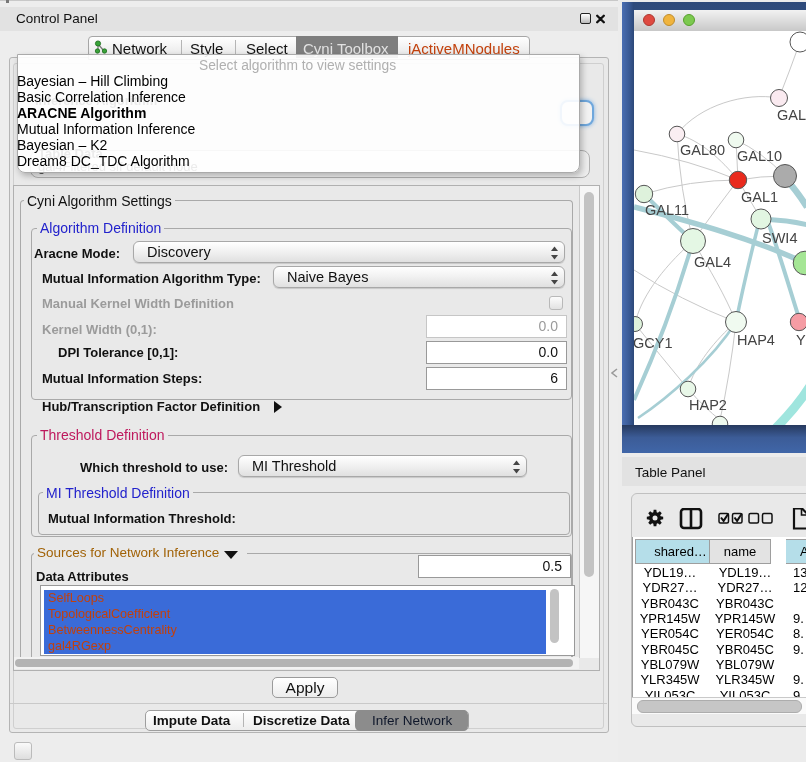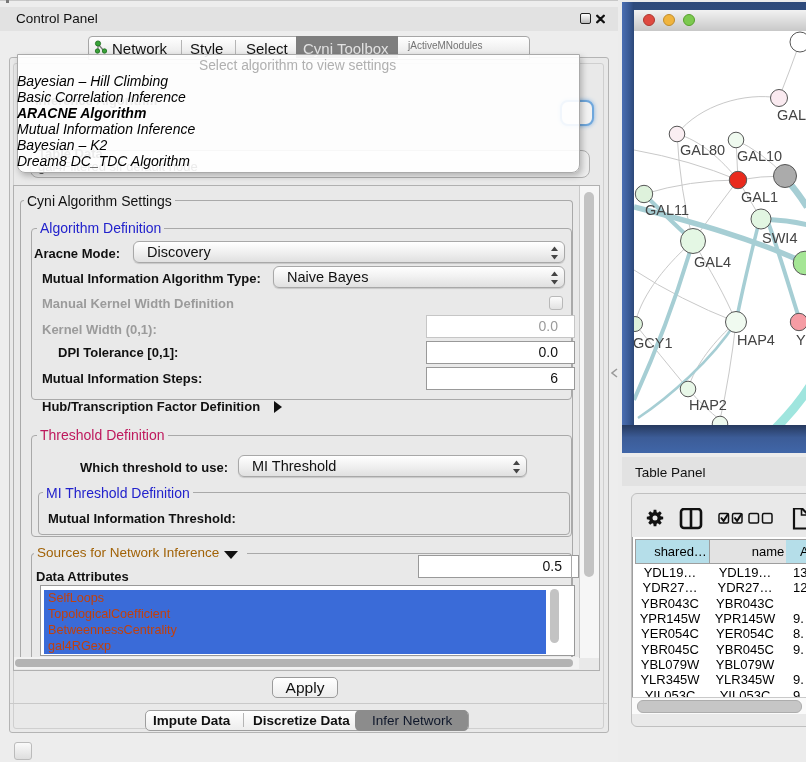--- a/index.html
+++ b/index.html
@@ -5,21 +5,21 @@
   html,body{margin:0;padding:0;}
   body{width:806px;height:762px;overflow:hidden;background:#ececec;
        font-family:"Liberation Sans", sans-serif;}
   .abs{position:absolute;}
   #page{position:relative;width:806px;height:762px;overflow:hidden;}
   .grouptitle{position:absolute;background:#e9e9e9;padding:0 3px;line-height:14px;font-size:14px;}
   .gbox{position:absolute;border:1px solid #a9a9a9;border-radius:4px;}
   .lbl{position:absolute;font-weight:bold;font-size:13px;color:#111;white-space:nowrap;}
   .lbl.dis{color:#9b9b9b;}
   .field{position:absolute;background:#fff;border:1px solid #999;
-         font-size:14px;text-align:right;padding-right:16px;line-height:21px;color:#111;}
+         font-size:14px;text-align:right;padding-right:8px;line-height:21px;color:#111;}
   .combo{position:absolute;background:linear-gradient(#ffffff,#f2f2f2 45%,#e0e0e0);
          border:1px solid #a8a8a8;border-radius:6px;box-shadow:0 1px 1px rgba(0,0,0,0.15);
          font-size:13px;color:#111;}
   .combo .ct{position:absolute;left:13px;top:2px;font-size:14.5px;white-space:nowrap;}
   .arrows{position:absolute;right:5px;top:3px;width:9px;height:16px;}
 </style>
 </head>
 <body>
 <div id="page">
 
@@ -45,21 +45,21 @@
     <circle cx="4" cy="3.5" r="2.6" fill="#39a339" stroke="#1c6b1c" stroke-width="0.8"></circle>
     <circle cx="3.5" cy="11" r="2.2" fill="#39a339" stroke="#1c6b1c" stroke-width="0.8"></circle>
     <circle cx="10.5" cy="11" r="2.2" fill="#39a339" stroke="#1c6b1c" stroke-width="0.8"></circle>
   </svg>
   <div class="abs" style="left:112px;top:40px;font-size:15px;color:#111;">Network</div>
   <div class="abs" style="left:181px;top:40px;width:1px;height:15px;background:#b5b5b5;"></div>
   <div class="abs" style="left:190px;top:40px;font-size:15px;color:#111;">Style</div>
   <div class="abs" style="left:235px;top:40px;width:1px;height:15px;background:#b5b5b5;"></div>
   <div class="abs" style="left:246px;top:40px;font-size:15px;color:#111;">Select</div>
   <div class="abs" style="left:303px;top:40px;font-size:15px;color:#e2e2e2;">Cyni Toolbox</div>
-  <div class="abs" style="left:408px;top:40px;font-size:10px;color:#737373;">jActiveMNodules</div>
+  <div class="abs" style="left:408px;top:40px;font-size:15px;color:#c2410c;">jActiveMNodules</div>
 
   <div class="abs" style="left:560px;top:100px;width:30px;height:22px;border-radius:8px;background:#f2f2f2;border:2px solid #6fa7dc;box-shadow:0 0 4px #7fb0e0;"></div>
 
   <div class="abs" style="left:30px;top:150px;width:558px;height:26px;border-radius:8px;background:#ededed;border:1px solid #b0b0b0;"></div>
 
   <div class="abs" style="left:13px;top:185px;width:585px;height:484px;border:1px solid #b0b0b0;background:#e9e9e9;"></div>
 
   <div class="gbox" style="left:20px;top:200px;width:551px;height:468px;border-radius:4px 4px 0 0;border-bottom:none;"></div>
   <div class="grouptitle" style="left:24px;top:194px;color:#111;">Cyni Algorithm Settings</div>
 
@@ -144,21 +144,21 @@
 
   <svg class="abs" style="left:611px;top:368px;" width="7" height="10" viewBox="0 0 7 10">
       <path d="M6 1 L1 5 L6 9" fill="none" stroke="#9a9a9a" stroke-width="1.6"></path>
     </svg>
 
   <div class="abs" style="left:35px;top:93px;font-weight:bold;font-size:13px;color:#333;">Inference Algorithm</div>
   <div class="abs" style="left:38px;top:146px;font-weight:bold;font-size:13px;color:#333;">Table Data</div>
   <div class="abs" style="left:38px;top:159px;font-size:13px;color:#333;">gal4Filtered sif default node</div>
   <div class="abs" style="left:17px;top:54px;width:561px;height:117px;background:rgba(255,255,255,0.9);border:1px solid #aaa;border-radius:0 0 8px 8px;box-shadow:2px 3px 6px rgba(0,0,0,0.25);"></div>
   <div class="abs" style="left:17px;top:58px;width:561px;text-align:center;font-size:13.8px;color:#b0b0b0;">Select algorithm to view settings</div>
-  <div class="abs" style="left:17px;top:73px;font-size:14px;color:#000;line-height:16px;font-style:italic;">
+  <div class="abs" style="left:17px;top:73px;font-size:14px;color:#000;line-height:16px;">
     Bayesian – Hill Climbing<br>
     Basic Correlation Inference<br>
     <b>ARACNE Algorithm</b><br>
     Mutual Information Inference<br>
     Bayesian – K2<br>
     Dream8 DC_TDC Algorithm
   </div>
 
   <div class="abs" style="left:622px;top:2px;width:184px;height:451px;background:linear-gradient(#2e4a7a,#44679f 30%,#4468a6);"></div>
 
@@ -259,21 +259,21 @@
       <rect x="104" y="5.5" width="9.5" height="9.5" rx="1.5"></rect>
       <rect x="117.5" y="5.5" width="9.5" height="9.5" rx="1.5"></rect>
     </g>
 
     <path d="M149 20.5 L149 0.5 L157 0.5 L163 6.5 L163 20.5 Z" fill="none" stroke="#111" stroke-width="2.2"></path>
     <path d="M156.5 1 L156.5 7 L163 7" fill="none" stroke="#111" stroke-width="1.6"></path>
   </svg>
 
   <div class="abs" style="left:632px;top:537px;width:174px;height:176px;background:#fff;border-left:1px solid #9e9e9e;"></div>
   <div class="abs" style="left:635px;top:539px;width:73px;height:23px;background:#b5dee9;border:1px solid #9e9e9e;border-right:none;text-align:center;font-size:13px;line-height:23px;padding-left:16px;box-sizing:content-box;width:57px;">shared…</div>
-  <div class="abs" style="left:709px;top:539px;width:60px;height:23px;background:#e3e3e3;border:1px solid #9e9e9e;text-align:center;font-size:13px;line-height:23px;padding-left:28px;">name</div>
+  <div class="abs" style="left:709px;top:539px;width:60px;height:23px;background:#e3e3e3;border:1px solid #9e9e9e;text-align:center;font-size:13px;line-height:23px;padding-left:0;">name</div>
   <div class="abs" style="left:786px;top:539px;width:20px;height:23px;background:#b5dee9;border-top:1px solid #9e9e9e;border-bottom:1px solid #9e9e9e;font-size:13px;line-height:23px;padding-left:14px;overflow:hidden;">A</div>
 
   <div class="abs" style="left:632px;top:565px;width:174px;height:132px;overflow:hidden;font-size:13px;color:#000;">
     <div style="position:absolute;left:0px;top:0;width:76px;text-align:center;line-height:15.35px;">YDL19…<br>YDR27…<br>YBR043C<br>YPR145W<br>YER054C<br>YBR045C<br>YBL079W<br>YLR345W<br>YIL053C</div>
     <div style="position:absolute;left:75px;top:0;width:76px;text-align:center;line-height:15.35px;">YDL19…<br>YDR27…<br>YBR043C<br>YPR145W<br>YER054C<br>YBR045C<br>YBL079W<br>YLR345W<br>YIL053C</div>
     <div style="position:absolute;left:161px;top:0;width:30px;line-height:15.35px;">13<br>12<br>&nbsp;<br>9.<br>8.<br>9.<br>&nbsp;<br>9.<br>9</div>
   </div>
 
   <div class="abs" style="left:632px;top:697px;width:174px;height:16px;background:#fafafa;border-top:1px solid #c9c9c9;"></div>
   <div class="abs" style="left:637px;top:700px;width:163px;height:11px;background:#c6c6c6;border:1px solid #adadad;border-radius:6px;"></div>

